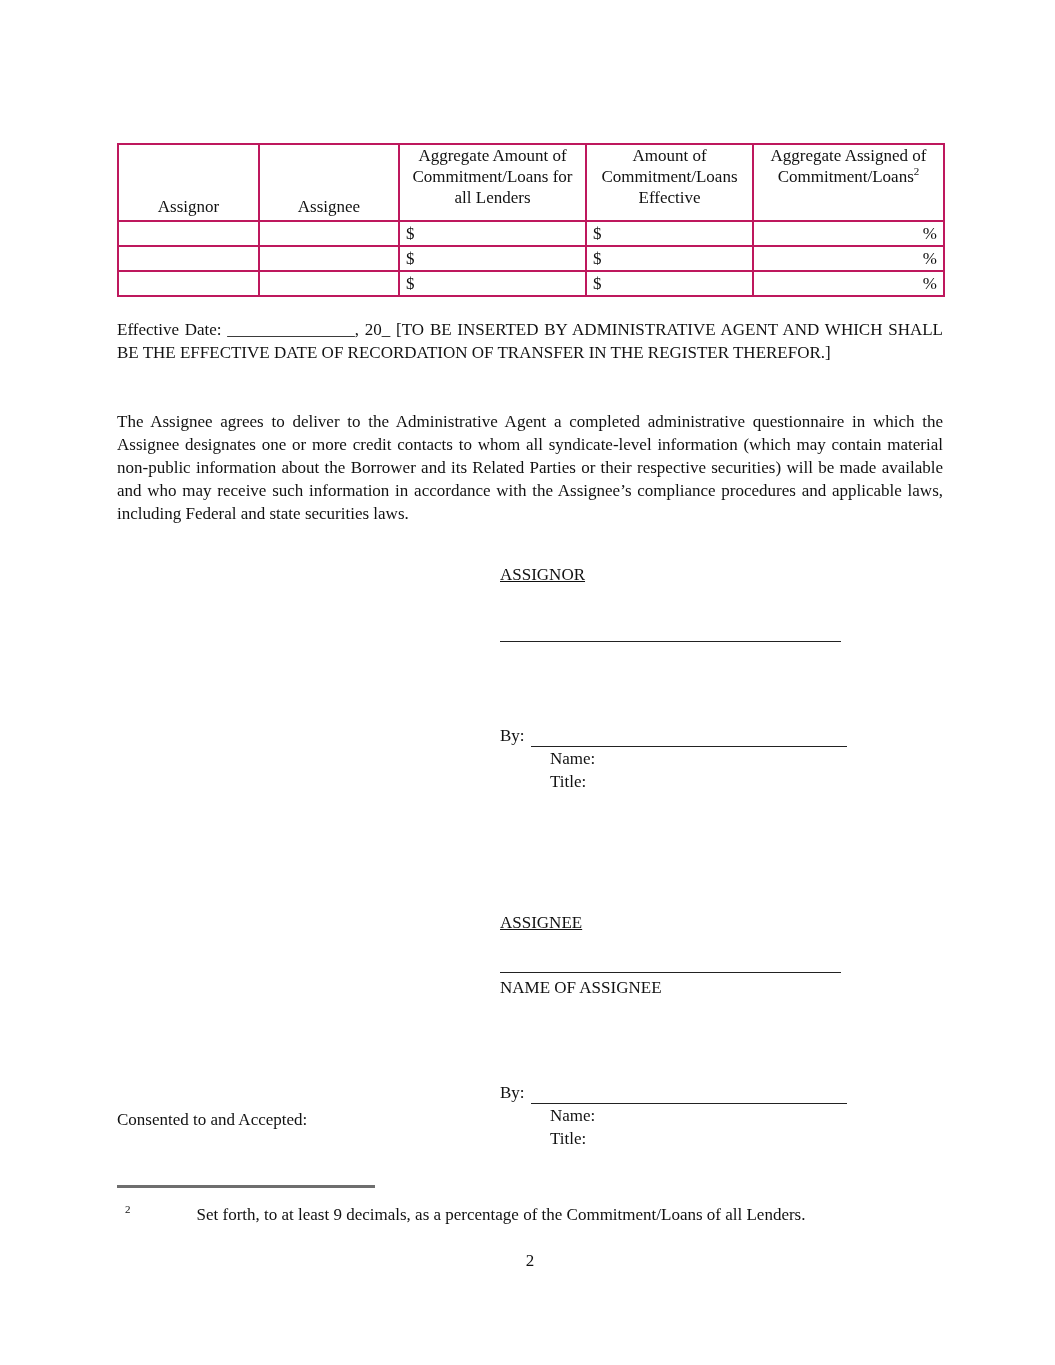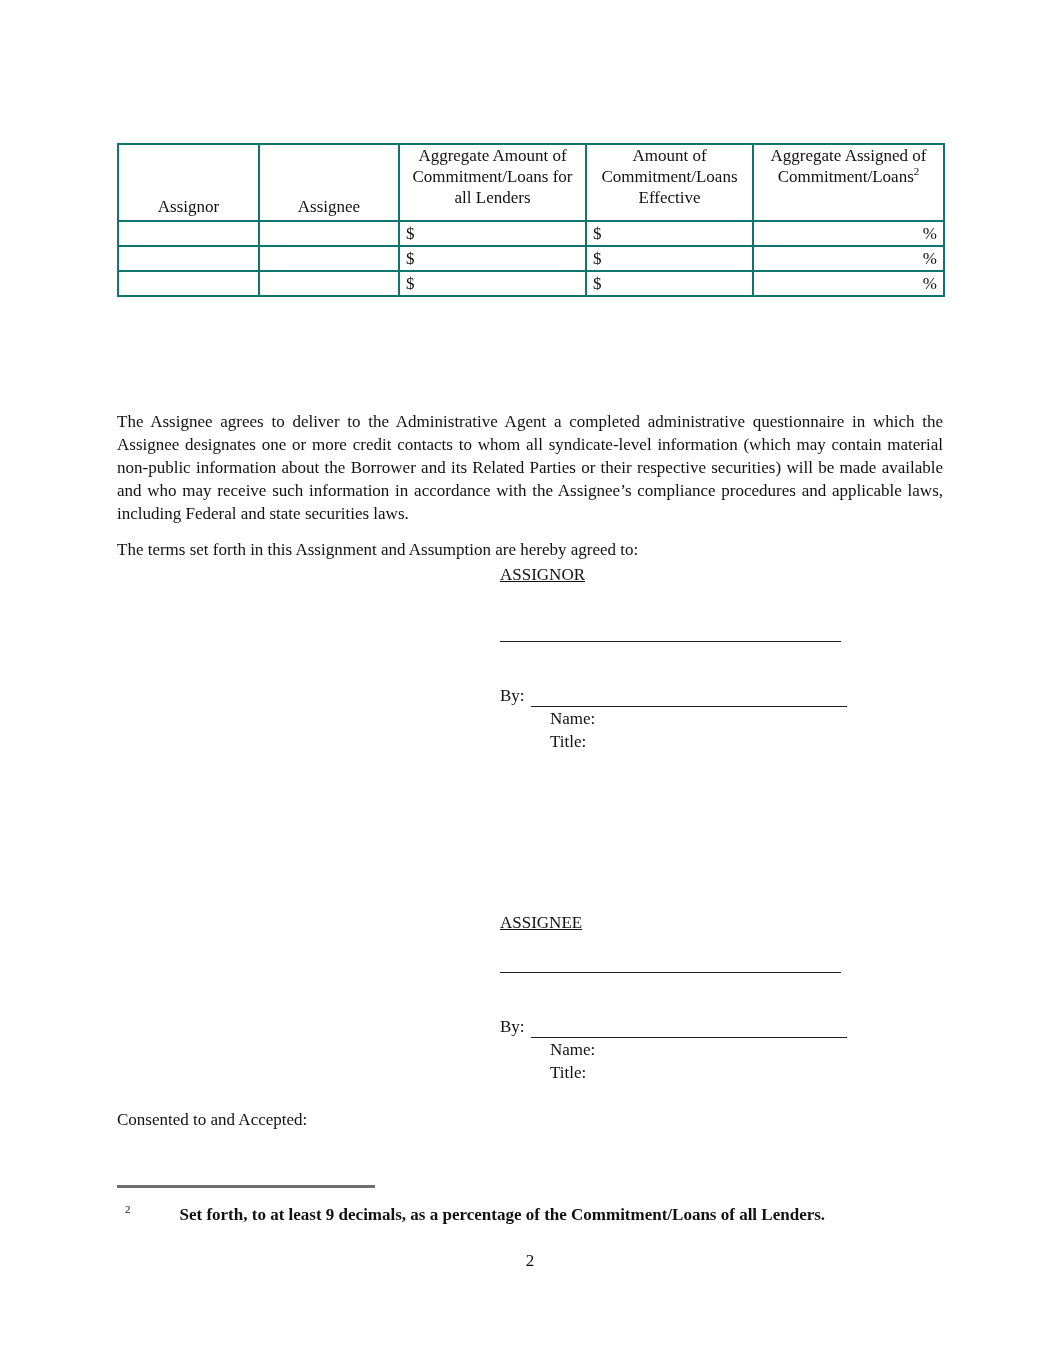--- a/index.html
+++ b/index.html
@@ -12,21 +12,21 @@
     color:#111;
     overflow:hidden;
     margin:0 auto;
   }
   .content { position:absolute; left:117px; top:0; width:826px; height:100%; }
 
   
   .tbl-wrap { position:absolute; top:143px; left:0; width:826px; }
   table.assignment { border-collapse:collapse; width:826px; table-layout:fixed; }
   table.assignment th, table.assignment td {
-    border:2px solid #0f766e;
+    border:2px solid #be185d;
     font-weight:normal;
     padding:0 6px;
     overflow:hidden;
   }
   tr.hdr th { height:72px; text-align:center; line-height:21px; padding-bottom:3px; }
   th.valign-bottom { vertical-align:bottom; }
   th.valign-top { vertical-align:top; padding-top:2px; }
   tr.data td { height:21px; }
   td.dollar { text-align:left; padding-left:7px; }
   td.pct { text-align:right; padding-right:45px; }
@@ -42,30 +42,30 @@
   
   .sig-block { position:absolute; left:383px; width:460px; }
   .sig-block-assignor { top:563px; }
   .sig-block-assignee { top:911px; }
   .sig-heading { text-decoration:underline; }
   .sig-line { width:341px; border-top:1px solid #222; height:0; }
   .sig-block-assignor .sig-line { margin-top:55px; }
   .sig-block-assignee .sig-line { margin-top:38px; }
   .sig-caption { margin-top:3px; }
   .by-row { display:flex; width:347px; margin-top:42px; align-items:flex-end; }
-  .by-label { white-space:pre; }
+  .by-label { white-space:pre;margin-top:40px; }
   .by-underline { flex:1; border-bottom:1px solid #222; margin-left:6px; height:21px; }
   .indent-sub { margin-left:50px; }
 
   
   .consent { position:absolute; top:1108px; left:0; }
   .fn-rule { position:absolute; top:1185px; left:0; width:258px; border-top:3px solid #6e6e6e; height:0; }
   .footnote { position:absolute; top:1198px; left:8px; width:800px; }
   .footnote sup { font-size:11px; }
-  .fn-text { margin-left:49px;font-weight:bold; }
+  .fn-text { margin-left:66px; }
   .page-number { position:absolute; top:1249px; left:0; width:826px; text-align:center; }
 </style>
 </head>
 <body>
 
 <div class="doc">
   <div class="content">
 
     <div class="tbl-wrap">
       <table class="assignment">
@@ -102,39 +102,40 @@
             <td></td>
             <td></td>
             <td class="dollar">$</td>
             <td class="dollar">$</td>
             <td class="pct">%</td>
           </tr>
         </tbody>
       </table>
     </div>
 
+    <p class="para just p-effective"><span>Effective Date:</span> <span>_______________</span><span>, 20_ [TO BE INSERTED BY ADMINISTRATIVE AGENT AND WHICH SHALL BE THE EFFECTIVE DATE OF RECORDATION OF TRANSFER IN THE REGISTER THEREFOR.]</span></p>
 
     <p class="para just p-admin">The Assignee agrees to deliver to the Administrative Agent a completed administrative questionnaire in which the Assignee designates one or more credit contacts to whom all syndicate-level information (which may contain material non-public information about the Borrower and its Related Parties or their respective securities) will be made available and who may receive such information in accordance with the Assignee’s compliance procedures and applicable laws, including Federal and state securities laws.</p>
 
-    <p class="para p-terms">The terms set forth in this Assignment and Assumption are hereby agreed to:</p>
 
     <div class="sig-block sig-block-assignor">
       <div class="sig-heading">ASSIGNOR</div>
       <div class="sig-line"></div>
       <div class="by-row">
         <span class="by-label">By:</span>
         <span class="by-underline"></span>
       </div>
       <div class="indent-sub">Name:</div>
       <div class="indent-sub">Title:</div>
     </div>
 
     <div class="sig-block sig-block-assignee">
       <div class="sig-heading">ASSIGNEE</div>
       <div class="sig-line"></div>
+      <div class="sig-caption">NAME OF ASSIGNEE</div>
       <div class="by-row">
         <span class="by-label">By:</span>
         <span class="by-underline"></span>
       </div>
       <div class="indent-sub">Name:</div>
       <div class="indent-sub">Title:</div>
     </div>
 
     <div class="consent">Consented to and Accepted:</div>
 

